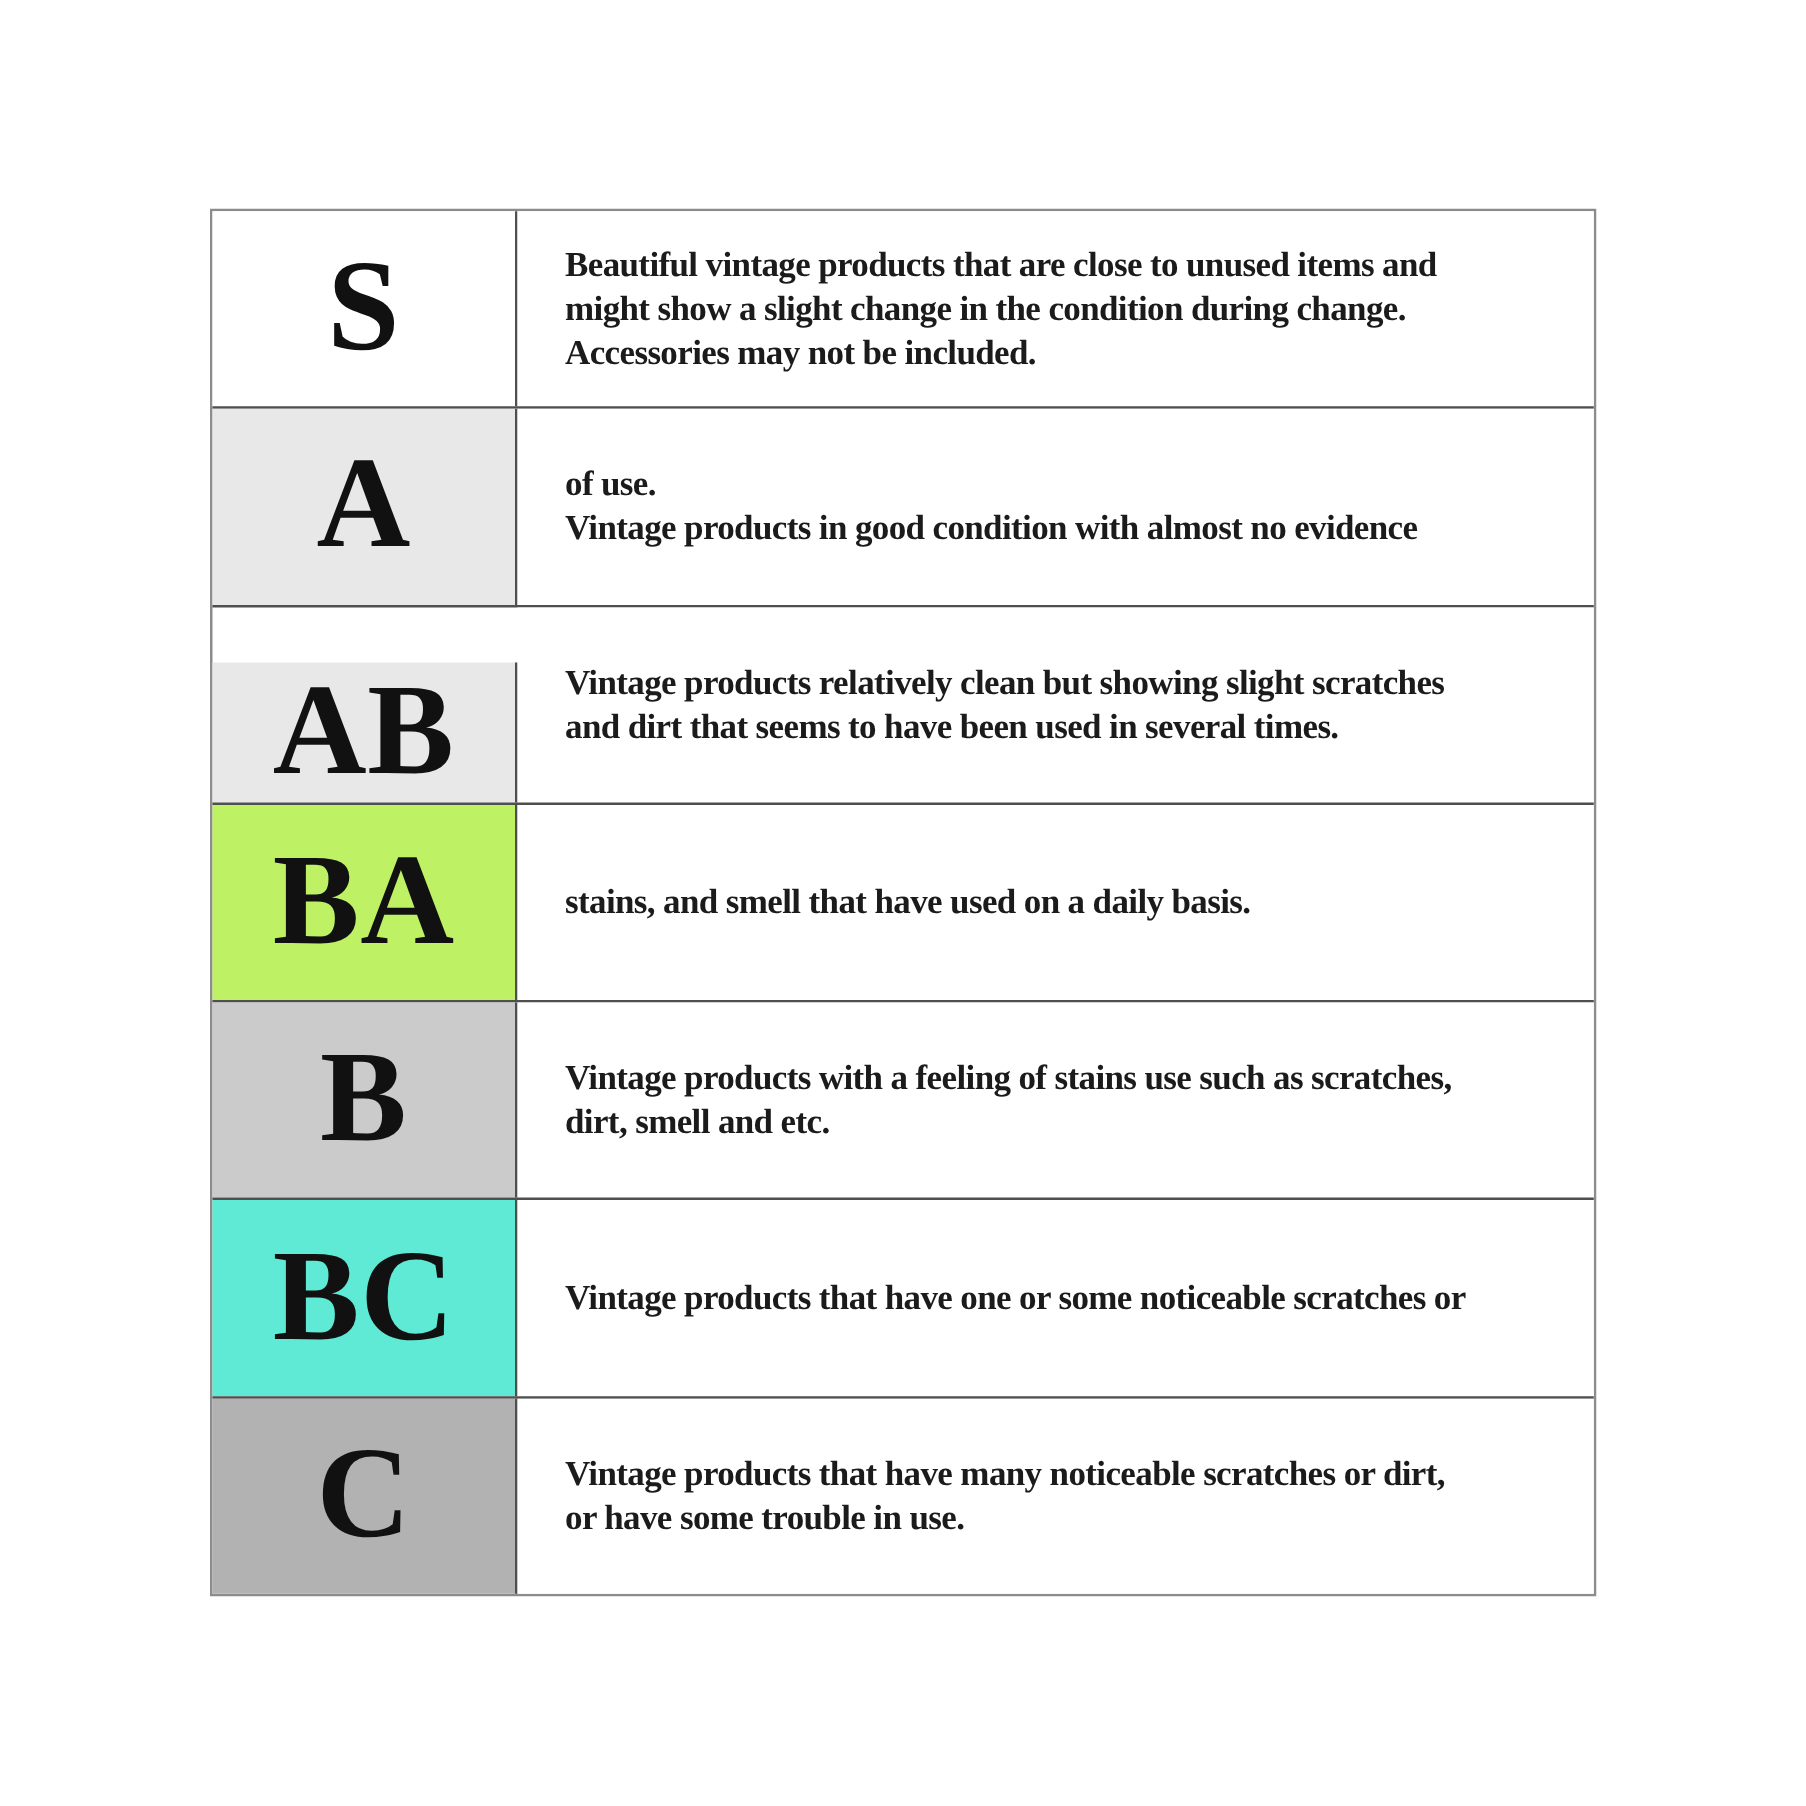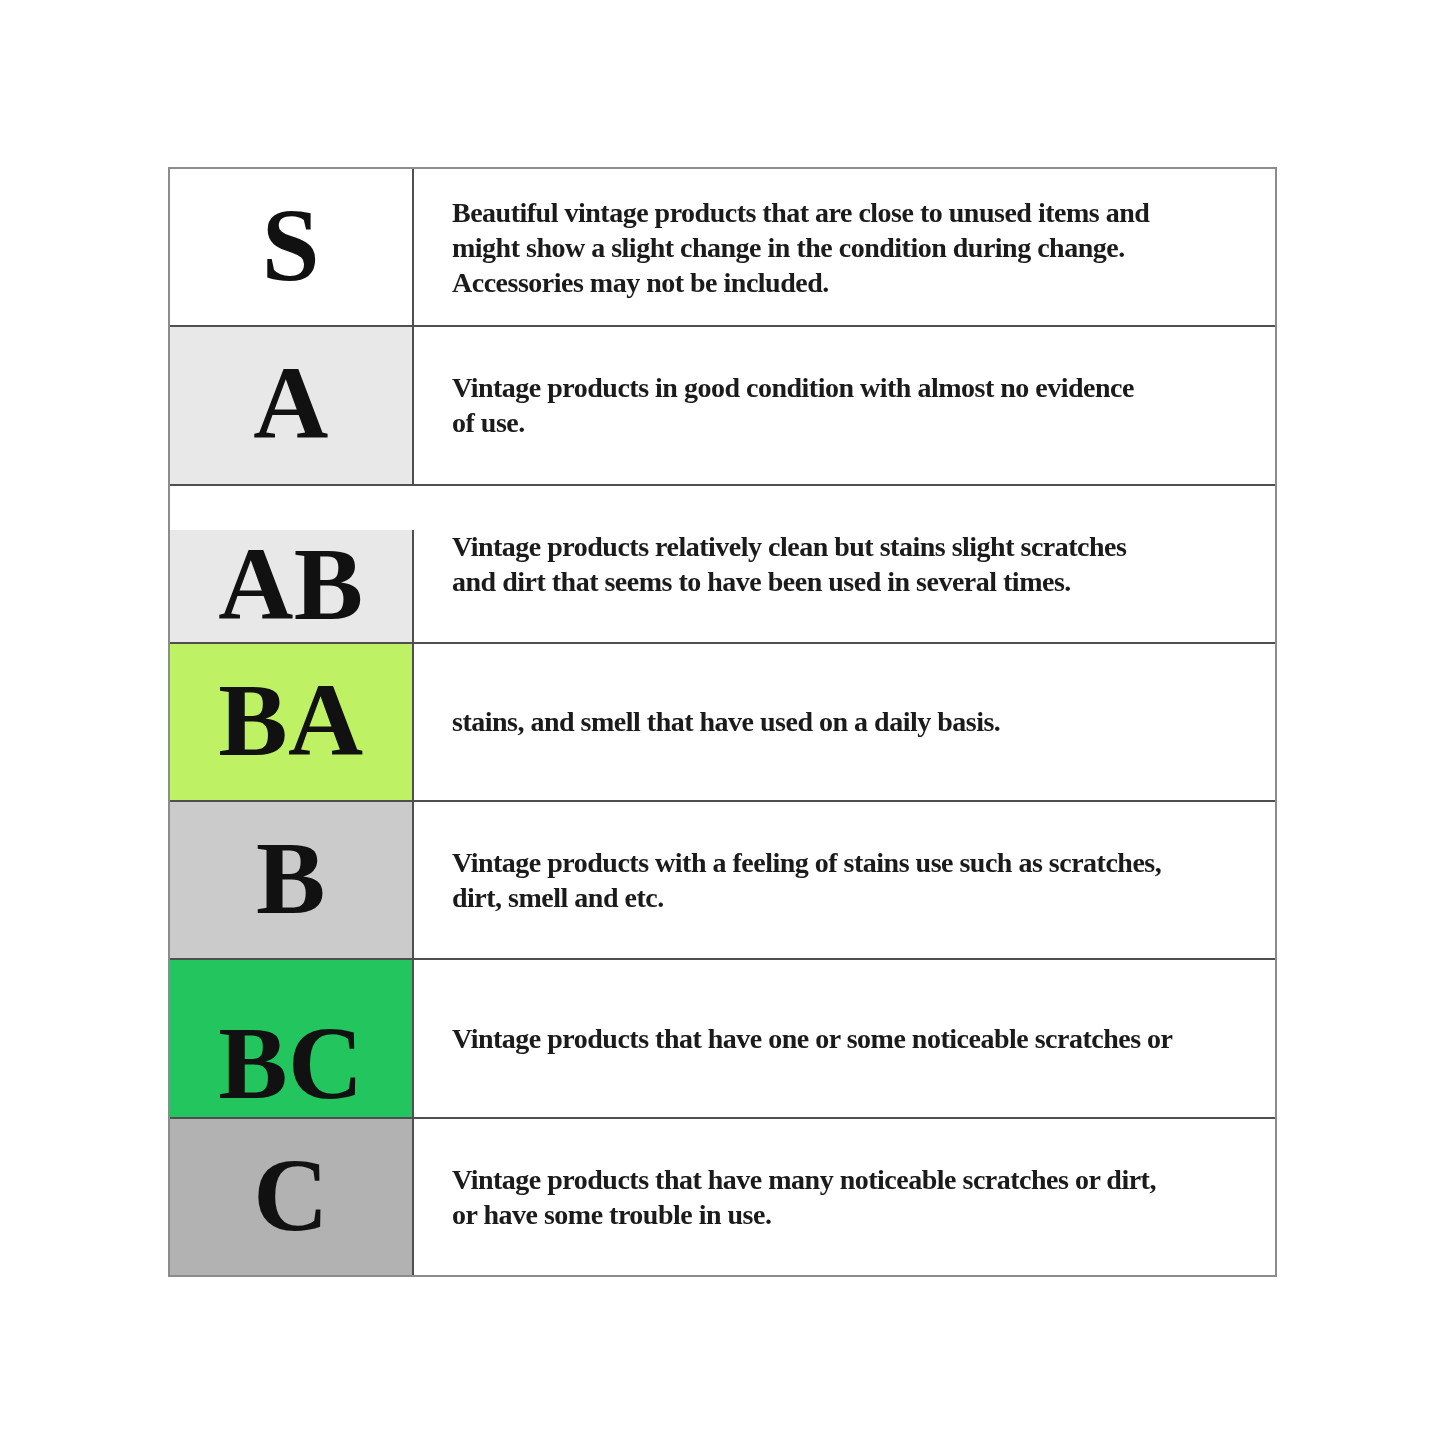--- a/index.html
+++ b/index.html
@@ -90,31 +90,31 @@
           <div class="desc-line">might show a slight change in the condition during change.</div>
           <div class="desc-line">Accessories may not be included.</div>
         </div>
   </div>
 
   <div class="row">
     <div class="cell grade-cell" style="background: rgb(232, 232, 232);">
       <span class="grade-letter">A</span>
     </div>
     <div class="cell desc-cell">
+          <div class="desc-line">of use.</div>
           <div class="desc-line">Vintage products in good condition with almost no evidence</div>
-          <div class="desc-line">of use.</div>
         </div>
   </div>
 
   <div class="row">
     <div class="cell grade-cell" style="background: rgb(232, 232, 232); margin-top: 44px;">
       <span class="grade-letter">AB</span>
     </div>
     <div class="cell desc-cell">
-          <div class="desc-line">Vintage products relatively clean but stains slight scratches</div>
+          <div class="desc-line">Vintage products relatively clean but showing slight scratches</div>
           <div class="desc-line">and dirt that seems to have been used in several times.</div>
         </div>
   </div>
 
   <div class="row">
     <div class="cell grade-cell" style="background: #bef264; align-items: center;">
       <span class="grade-letter">BA</span>
     </div>
     <div class="cell desc-cell">
           <div class="desc-line">stains, and smell that have used on a daily basis.</div>
@@ -125,21 +125,21 @@
     <div class="cell grade-cell" style="background: rgb(203, 203, 203);">
       <span class="grade-letter">B</span>
     </div>
     <div class="cell desc-cell">
           <div class="desc-line">Vintage products with a feeling of stains use such as scratches,</div>
           <div class="desc-line">dirt, smell and etc.</div>
         </div>
   </div>
 
   <div class="row">
-    <div class="cell grade-cell" style="background: #22c55e; align-items: flex-end;">
+    <div class="cell grade-cell" style="background: #5eead4;">
       <span class="grade-letter">BC</span>
     </div>
     <div class="cell desc-cell">
           <div class="desc-line">Vintage products that have one or some noticeable scratches or</div>
         </div>
   </div>
 
   <div class="row">
     <div class="cell grade-cell" style="background: rgb(178, 178, 178);">
       <span class="grade-letter">C</span>

